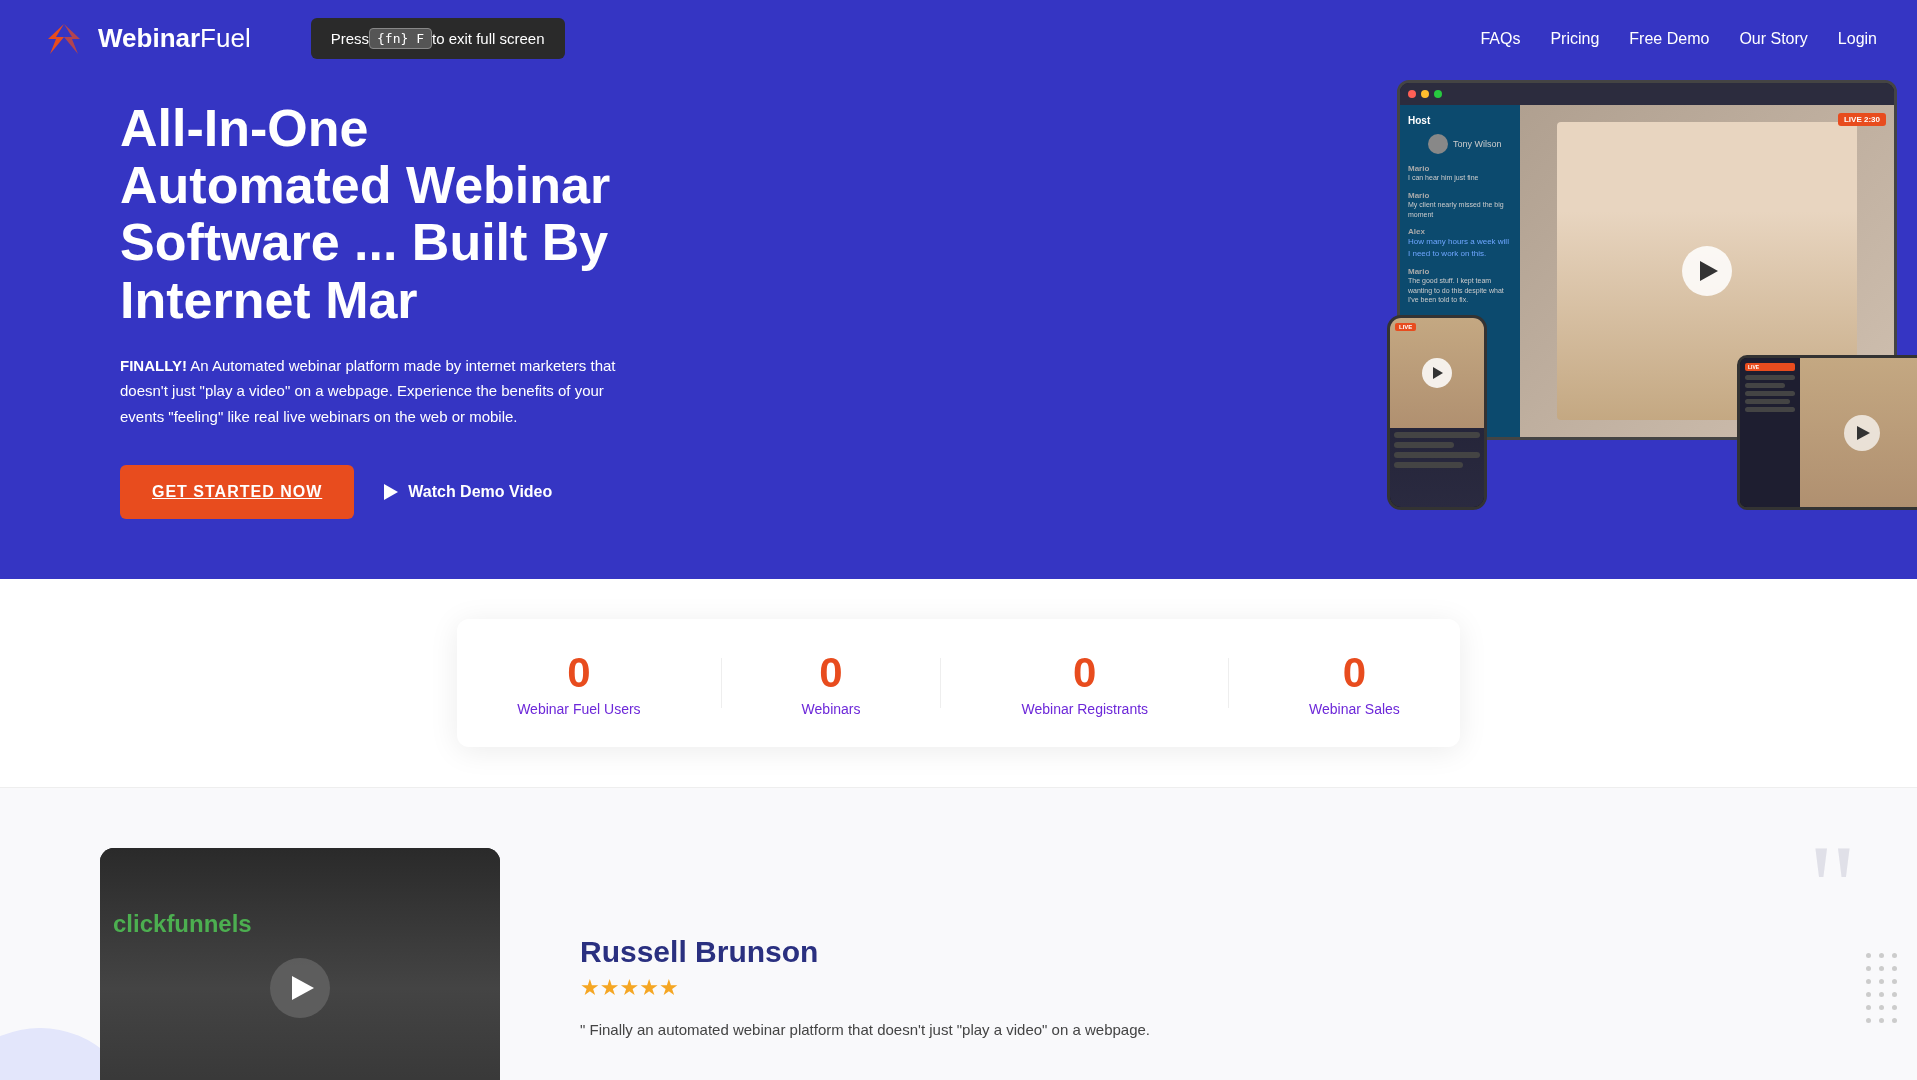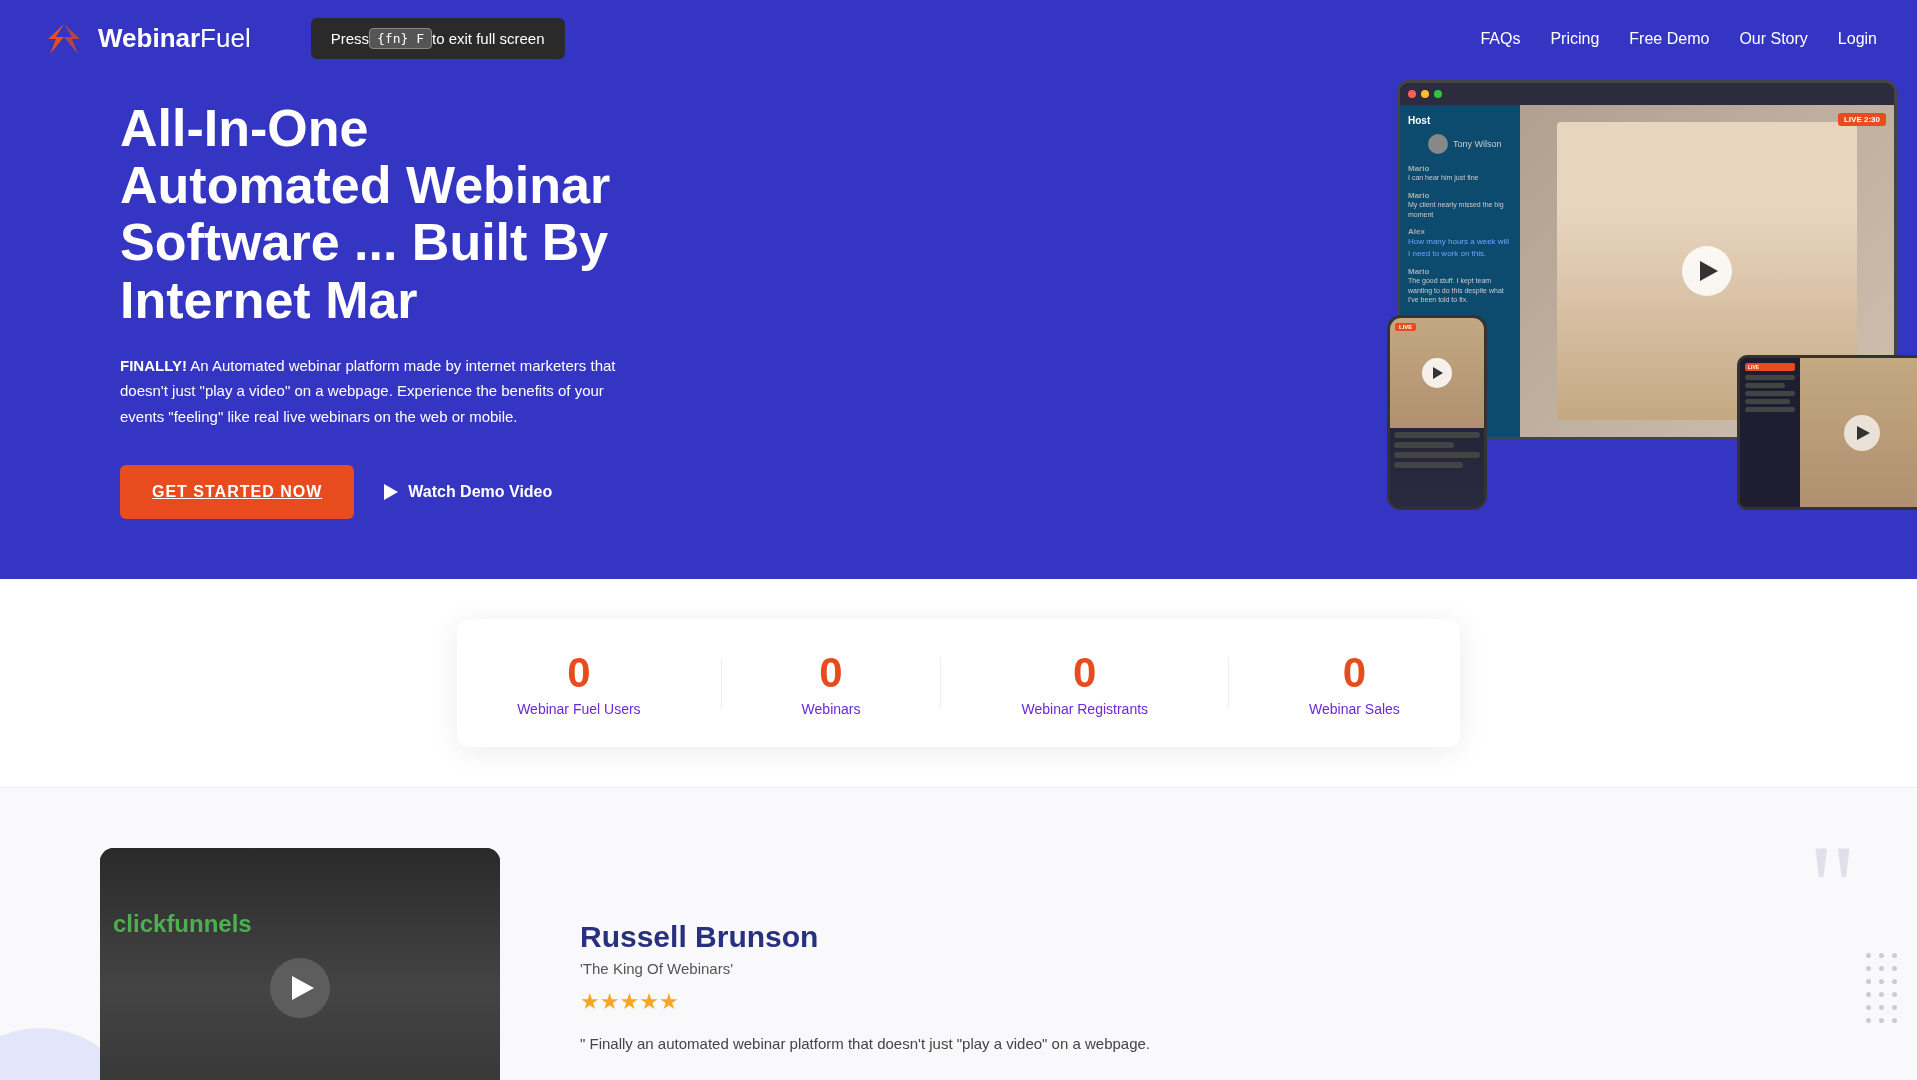--- a/index.html
+++ b/index.html
@@ -675,21 +675,20 @@
     <div class="testimonial-video-inner">
       <div class="testimonial-green-text">clickfunnels</div>
       <div class="testimonial-play">
         <div class="testimonial-play-tri"></div>
       </div>
     </div>
   </div>
   <div class="testimonial-right">
     <div class="quote-mark">"</div>
     <h2 class="testimonial-name">Russell Brunson</h2>
-    <div class="testimonial-title">'The King Of Webinars'</div>
     <div class="stars">★★★★★</div>
     <p class="testimonial-text">" Finally an automated webinar platform that doesn't just "play a video" on a webpage.</p>
   </div>
   <div class="dots-decoration">
     <div class="dot-deco"></div>
     <div class="dot-deco"></div>
     <div class="dot-deco"></div>
     <div class="dot-deco"></div>
     <div class="dot-deco"></div>
     <div class="dot-deco"></div>

